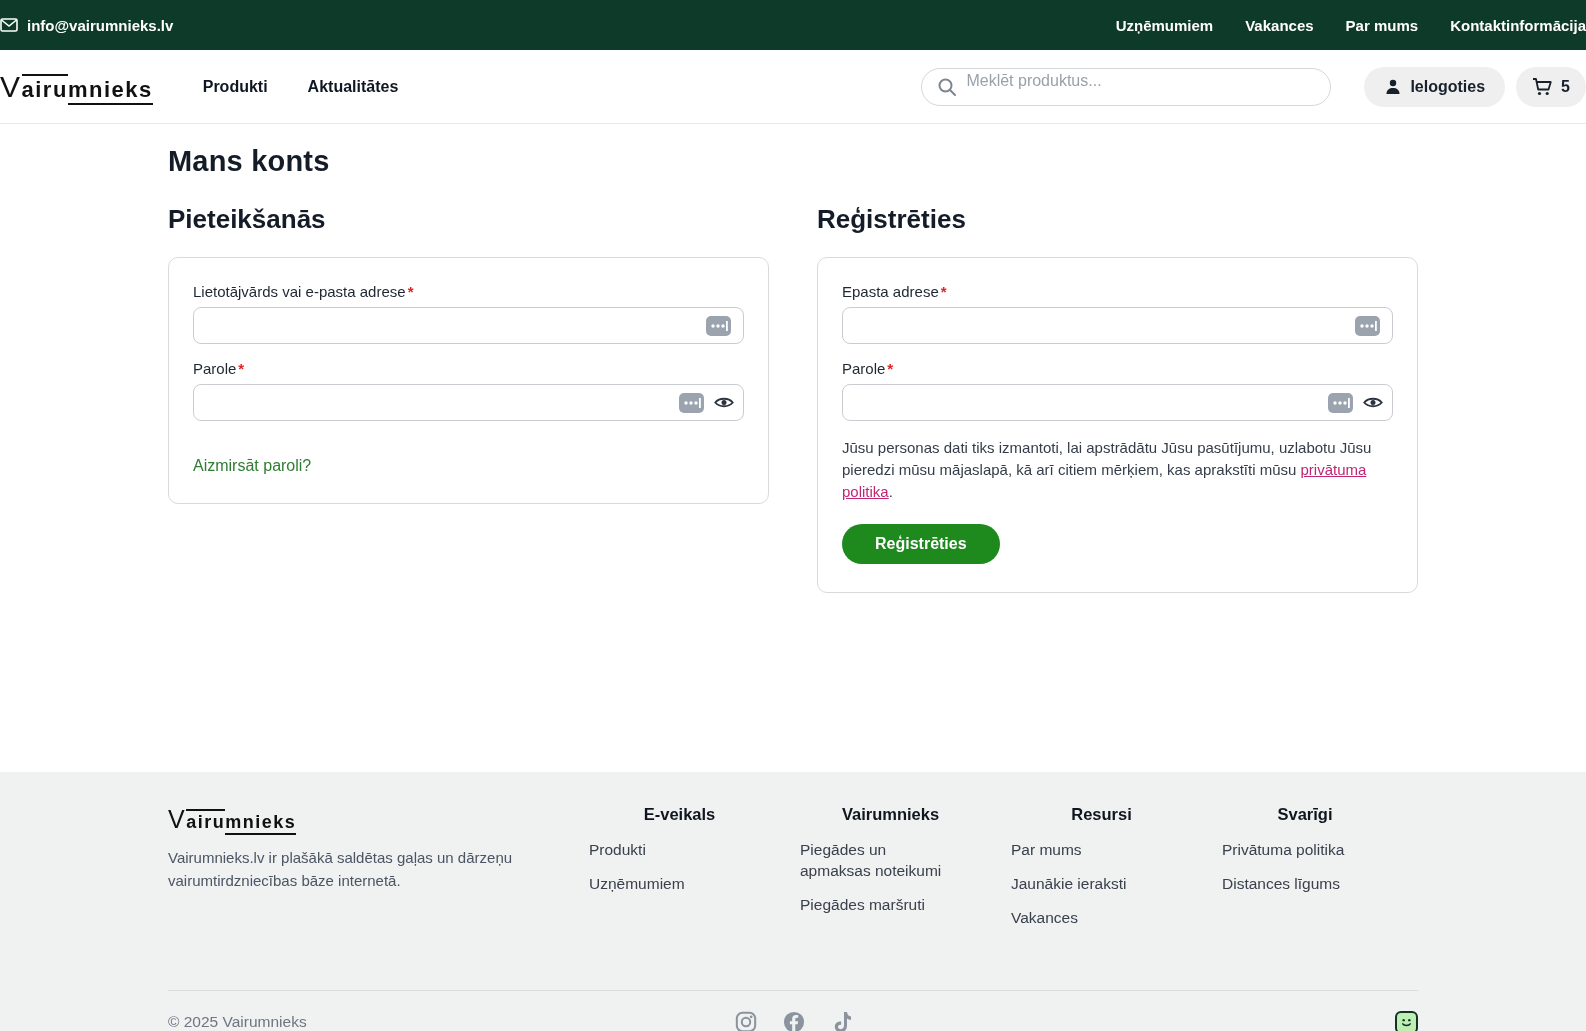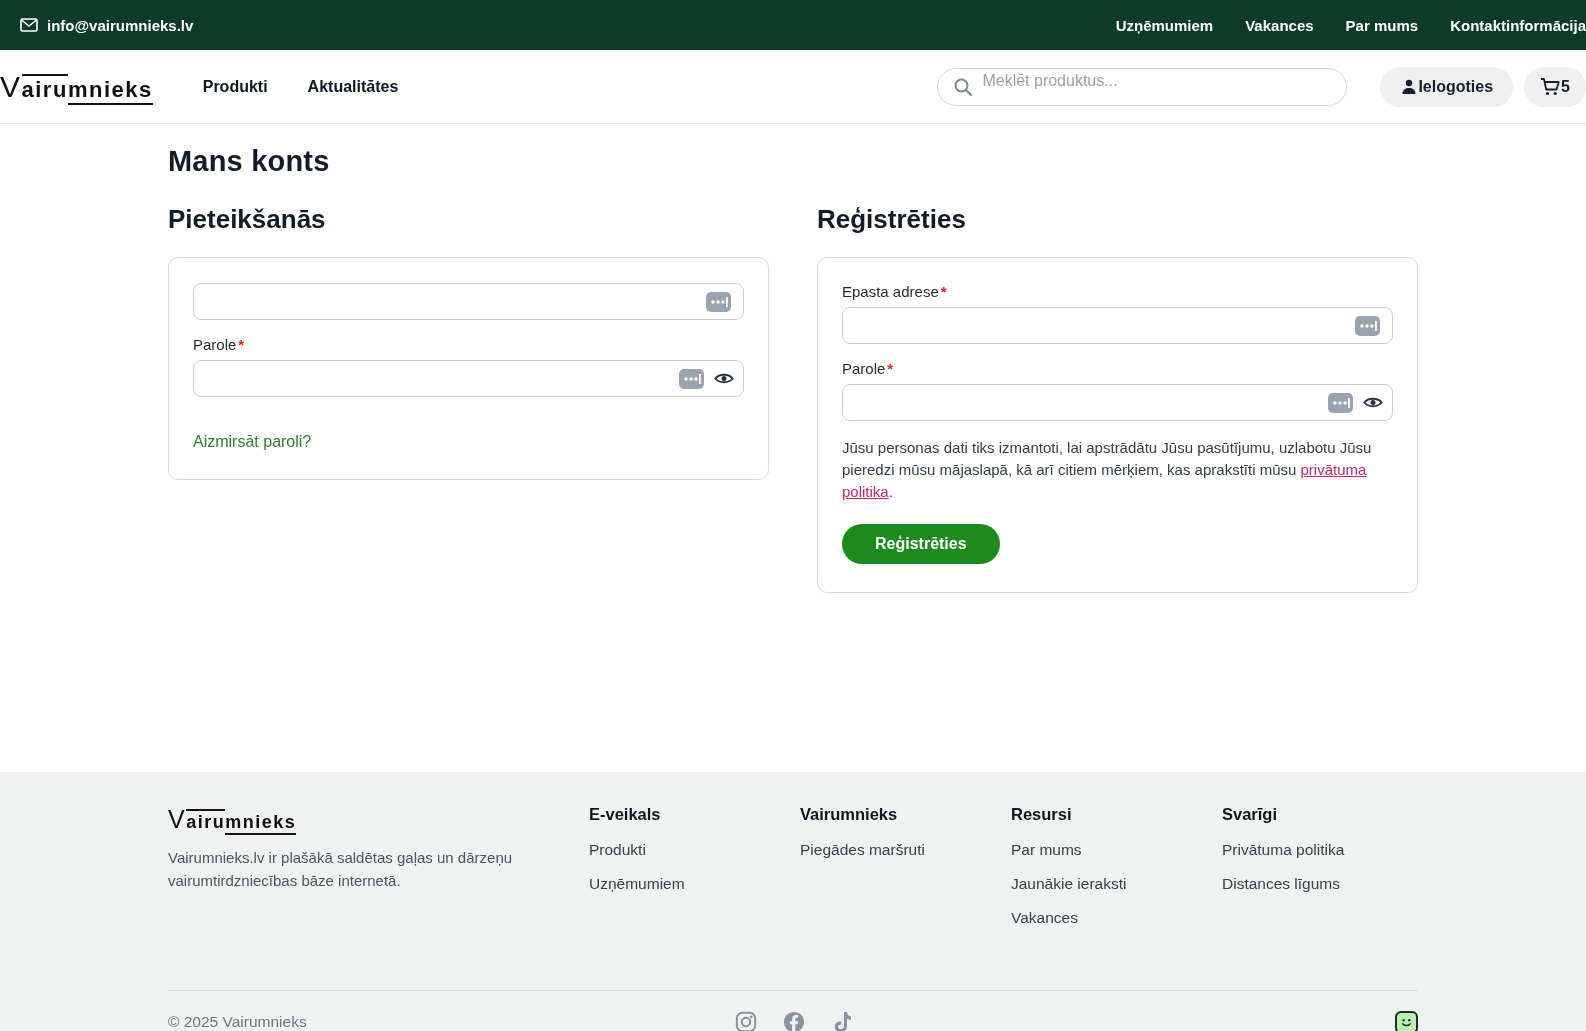--- a/index.html
+++ b/index.html
@@ -6,21 +6,21 @@
   html,body { width:1586px; height:1031px; }
   body {
     font-family:"Liberation Sans", sans-serif;
     background:#ffffff;
     color:#1a2230;
     overflow:hidden;
   }
   .container { width:1250px; margin:0 auto; }
 
   
-  .topbar { height:50px; background:#0d3a29; display:flex; align-items:center;padding-left:20px; }
+  .topbar { height:50px; background:#0d3a29; display:flex; align-items:center; }
   .topbar-inner { display:flex; align-items:center; justify-content:space-between; width:100%; }
   .topbar-email { display:flex; align-items:center; gap:9px; color:#fff; font-weight:700; font-size:15px; }
   .topbar-links { display:flex; gap:32px; }
   .topbar-links a { color:#fff; font-weight:700; font-size:15px; text-decoration:none; cursor:pointer; }
 
   
   .header { height:74px; border-bottom:1px solid #e7e9ea; display:flex; align-items:center; background:#fff; }
   .header-inner { display:flex; align-items:center; width:100%; }
   .logo { font-weight:700; color:#111; letter-spacing:1.5px; white-space:nowrap; cursor:pointer; }
   .logo .lv { font-size:30px; font-weight:400; }
@@ -29,21 +29,21 @@
   .main-nav { display:flex; gap:40px; margin-left:50px; }
   .main-nav a { font-weight:700; font-size:16px; color:#0f1722; text-decoration:none; cursor:pointer; }
   .search-wrap { position:relative; width:410px; margin-left:auto; }
   .search-wrap input {
     width:100%; height:38px; border:1px solid #d4d7da; border-radius:19px;
     padding:0 16px 12px 44px; font-size:16px; color:#333; outline:none;
     font-family:"Liberation Sans", sans-serif; background:#fff;
   }
   .search-wrap input::placeholder { color:#9aa1aa; }
   .search-icon { position:absolute; left:16px; top:9px; }
-  .pill { height:40px; background:#efefef; border:none; border-radius:20px; display:flex; align-items:center; gap:0;
+  .pill { height:40px; background:#efefef; border:none; border-radius:20px; display:flex; align-items:center; gap:8px;
           font-size:16px; font-weight:700; color:#17202b; padding:0 20px; cursor:pointer;
           font-family:"Liberation Sans", sans-serif; }
   .pill-login { margin-left:33px; }
   .pill-cart { margin-left:11px; padding:0 16px; }
 
   
   .main { padding-top:21px; height:648px; }
   .page-title { font-size:29px; font-weight:800; color:#141c28; letter-spacing:.2px; }
   .forms { display:flex; gap:48px; margin-top:26px; }
   .form-col { flex:1; min-width:0; }
@@ -77,21 +77,21 @@
   
   .footer { background:#f0f1f1; height:259px; padding-top:33px; }
   .footer-grid { display:flex; }
   .footer-brand { width:421px; padding-right:60px; }
   .footer-brand .logo { display:inline-block; }
   .footer-brand .lv { font-size:25px; }
   .footer-brand .lover, .footer-brand .lunder { font-size:18px; }
   .footer-desc { margin-top:13px; font-size:15px; line-height:1.5; color:#4b5563; }
   .footer-col { width:211px; padding-right:30px; }
   .footer-col:last-child { width:196px; }
-  .footer-col h4 { font-size:16.5px; font-weight:700; color:#10161f; margin-bottom:16px; }
+  .footer-col h4 { font-size:16.5px; font-weight:700; color:#10161f; margin-bottom:16px;text-align:center; }
   .footer-col a { display:block; font-size:15.5px; color:#39414c; text-decoration:none; margin-bottom:13px; line-height:1.35; cursor:pointer; }
   .footer-divider { border:none; border-top:1px solid #d9dbdc; margin-top:48px; }
   .footer-bottom { display:flex; align-items:center; margin-top:20px; }
   .copyright { flex:1; font-size:15.5px; color:#6e7681; }
   .socials { display:flex; gap:26px; align-items:center; }
   .social-btn { background:none; border:none; cursor:pointer; padding:0; line-height:0; }
   .widget-zone { flex:1; display:flex; justify-content:flex-end; }
   .chat-widget { width:23px; height:23px; background:#bdeeb3; border:2px solid #12331f; border-radius:6px; cursor:pointer; display:flex; align-items:center; justify-content:center; padding:0; }
 </style>
 </head>
@@ -159,20 +159,23 @@
 
 <main class="main">
   <div class="container">
     <h1 class="page-title">Mans konts</h1>
 
     <div class="forms">
 
       <div class="form-col">
         <h2 class="section-title">Pieteikšanās</h2>
         <div class="card">
+          <label class="field-label">
+            <span>Lietotājvārds vai e-pasta adrese</span><span class="req">*</span>
+          </label>
           <div class="input-wrap">
             <input type="text" style="">
             <span class="autofill-badge autofill-only" style="line-height:0">
               <svg width="25" height="20" viewBox="0 0 25 20">
                   <rect width="25" height="20" rx="5" fill="#9aa3ae"></rect>
                   <circle cx="7" cy="10" r="1.7" fill="#fff"></circle>
                   <circle cx="12" cy="10" r="1.7" fill="#fff"></circle>
                   <circle cx="17" cy="10" r="1.7" fill="#fff"></circle>
                   <rect x="20" y="5" width="1.8" height="10" fill="#fff"></rect>
                 </svg>
@@ -263,20 +266,21 @@
       </div>
 
       <div class="footer-col">
         <h4>E-veikals</h4>
         <a>Produkti</a>
         <a>Uzņēmumiem</a>
       </div>
 
       <div class="footer-col">
         <h4>Vairumnieks</h4>
+        <a style="max-width:160px">Piegādes un apmaksas noteikumi</a>
         <a>Piegādes maršruti</a>
       </div>
 
       <div class="footer-col">
         <h4>Resursi</h4>
         <a>Par mums</a>
         <a>Jaunākie ieraksti</a>
         <a>Vakances</a>
       </div>
 

